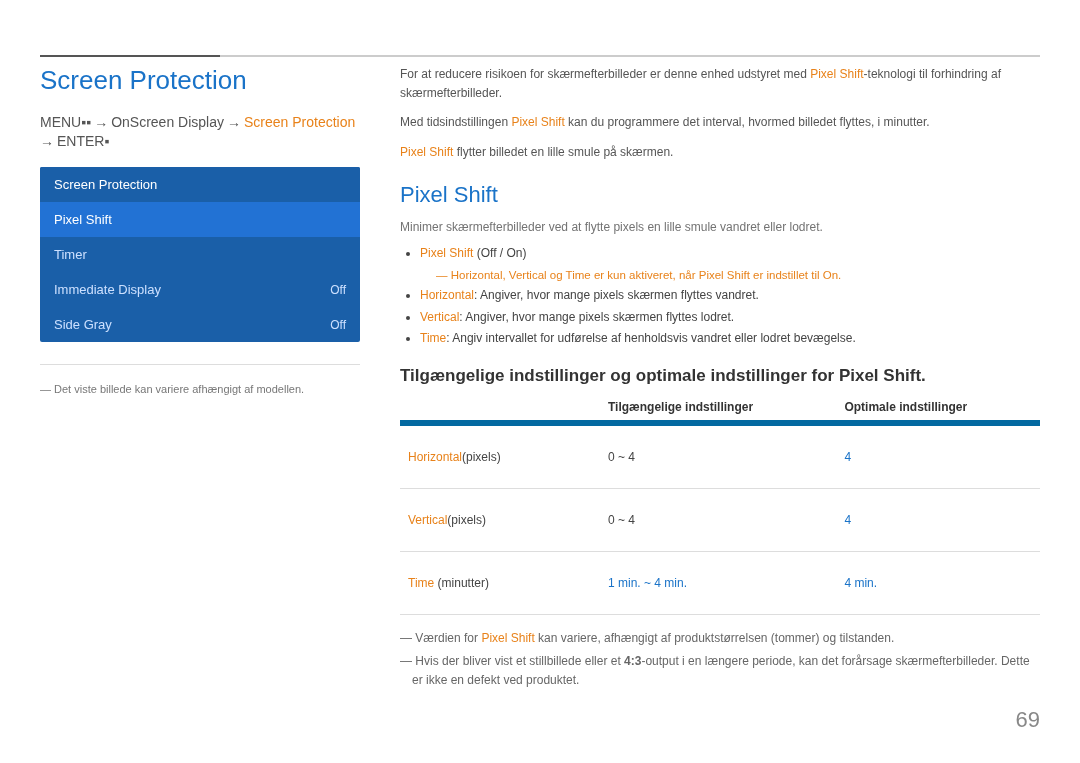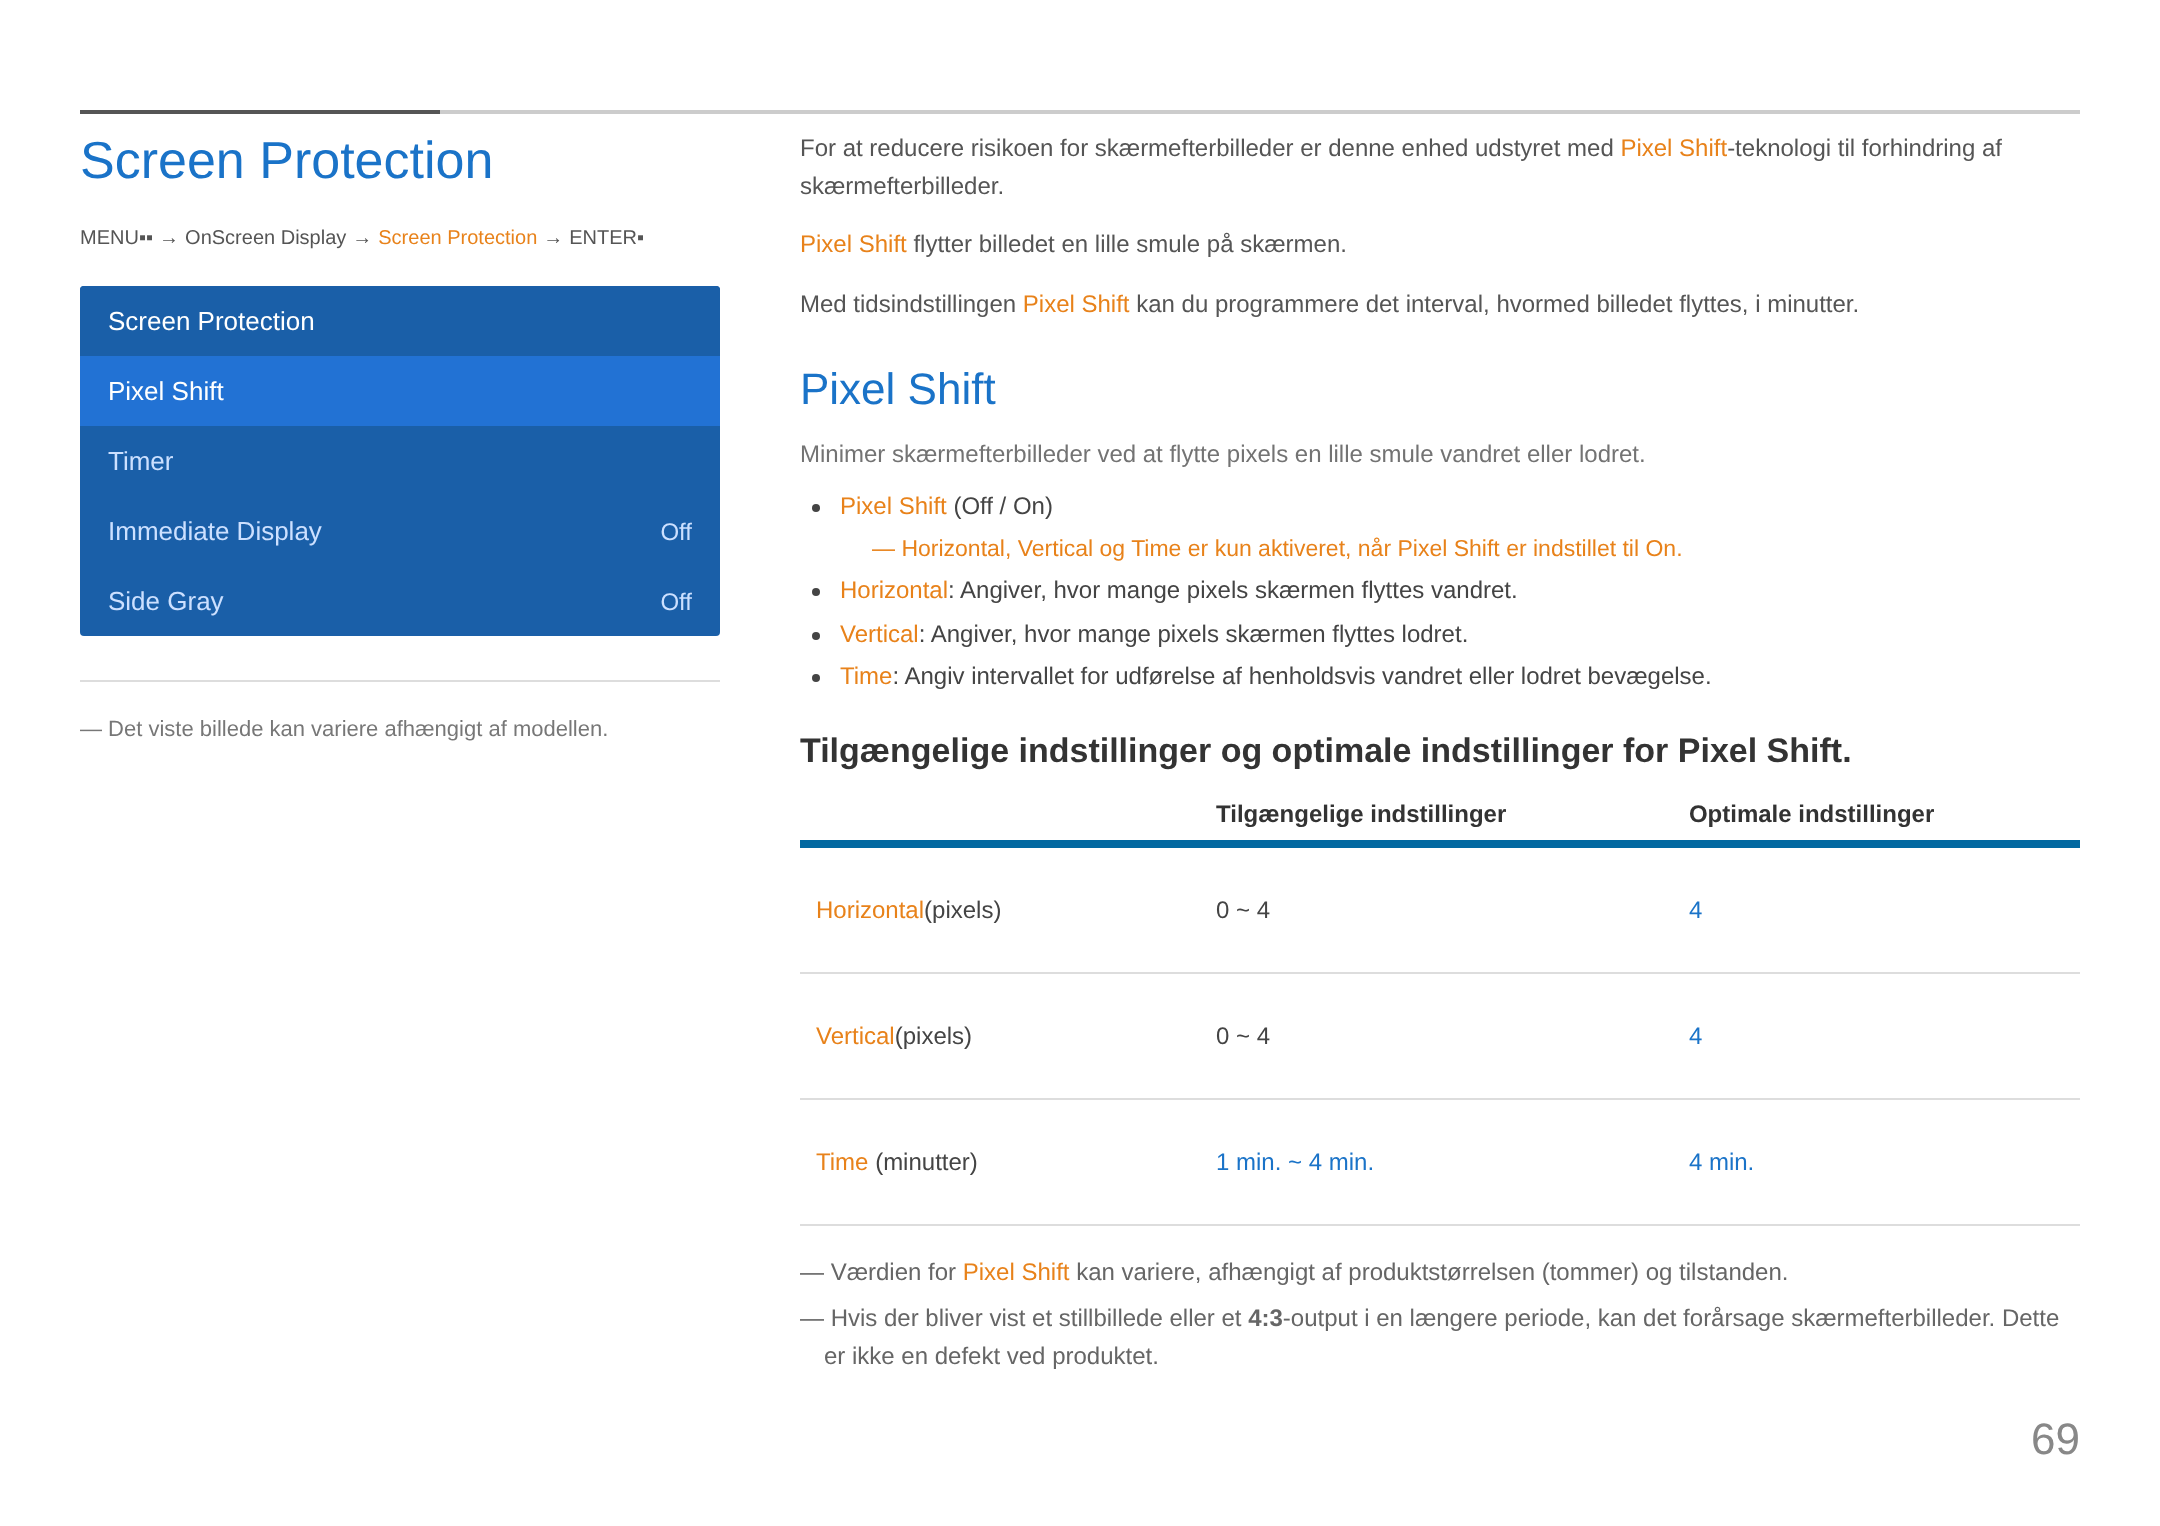--- a/index.html
+++ b/index.html
@@ -39,21 +39,21 @@
     }
 
     .page-title {
       font-size: 26px;
       font-weight: 300;
       color: #1a73c8;
       margin-bottom: 18px;
     }
 
     .breadcrumb {
-      font-size: 10px;
+      font-size: 14px;
       color: #555;
       margin-bottom: 18px;
       display: flex;
       align-items: flex-end;
       gap: 3px;
       flex-wrap: wrap;
     }
     .breadcrumb-item { color: #555; }
     .breadcrumb-item.highlight { color: #e8821a; }
     .breadcrumb-sep { color: #555; }
@@ -150,21 +150,21 @@
       color: #333;
       margin: 16px 0 8px 0;
     }
 
     .data-table {
       width: 100%;
       border-collapse: collapse;
       font-size: 12px;
     }
     .data-table thead tr {
-      border-bottom: 4px solid #0369a1;
+      border-bottom: 6px solid #0369a1;
     }
     .data-table thead th {
       padding: 6px 8px;
       text-align: left;
       font-weight: 600;
       color: #333;
     }
     .data-table thead th:first-child {
       width: 200px;
     }
@@ -244,24 +244,24 @@
   </div>
 
 </div>
 
 <div class="right-panel">
 
   <p class="intro-text">
     For at reducere risikoen for skærmefterbilleder er denne enhed udstyret med <span class="highlight">Pixel Shift</span>-teknologi til forhindring af skærmefterbilleder.
   </p>
   <p class="intro-text">
-    <span class="highlight">Pixel Shift</span> flytter billedet en lille smule på skærmen.
+    Med tidsindstillingen <span class="highlight">Pixel Shift</span> kan du programmere det interval, hvormed billedet flyttes, i minutter.
   </p>
   <p class="intro-text">
-    Med tidsindstillingen <span class="highlight">Pixel Shift</span> kan du programmere det interval, hvormed billedet flyttes, i minutter.
+    <span class="highlight">Pixel Shift</span> flytter billedet en lille smule på skærmen.
   </p>
 
   <h2 class="section-title">Pixel Shift</h2>
 
   <p class="body-text">Minimer skærmefterbilleder ved at flytte pixels en lille smule vandret eller lodret.</p>
 
   <ul class="bullet-list">
     <li>
       <span class="highlight">Pixel Shift</span> (Off / On)
       <span class="note-sub">

